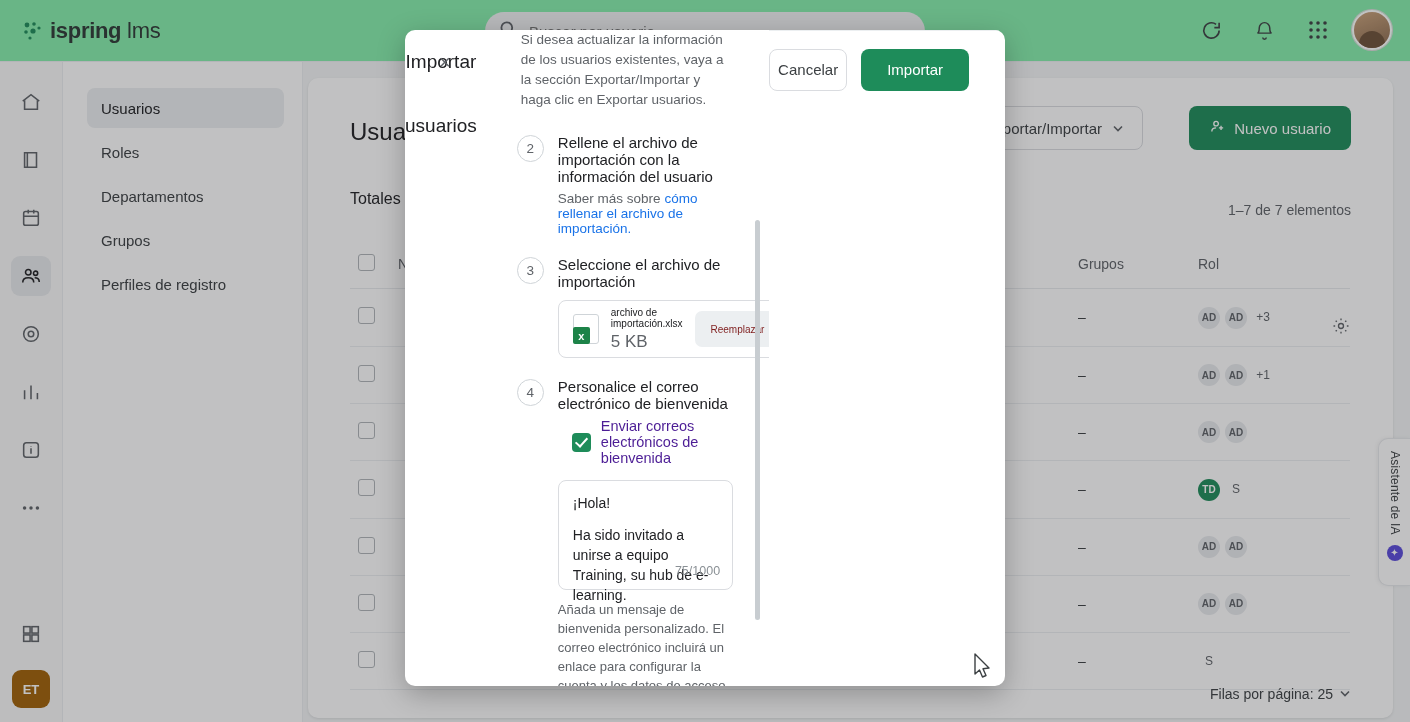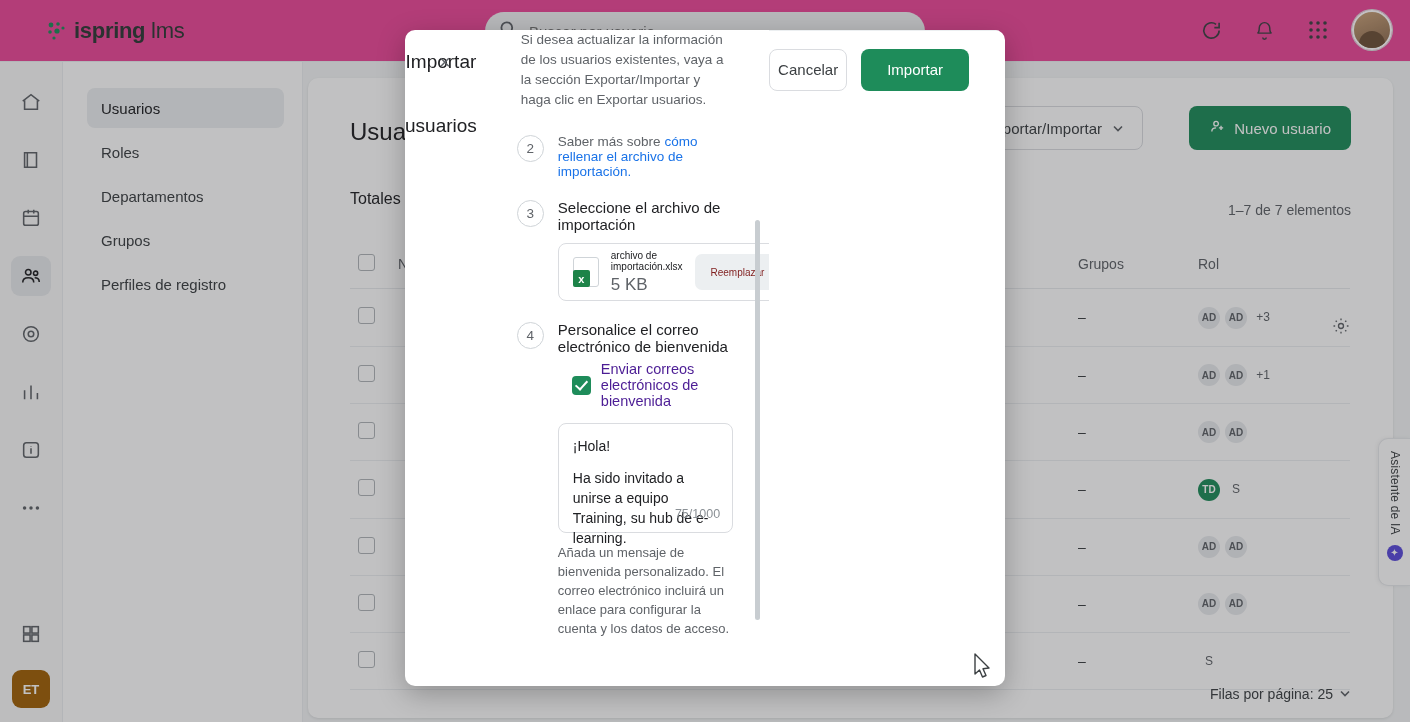--- a/index.html
+++ b/index.html
@@ -7,22 +7,22 @@
   body {
     width:1410px; height:722px; overflow:hidden;
     font-family:"Liberation Sans", sans-serif;
     background:#ffffff; color:#202124;
     position:relative;
   }
 
   
   .topbar {
     position:absolute; left:0; top:0; width:1410px; height:62px;
-    background:#ec4899; display:flex; align-items:center;
-    border-bottom:1px solid #eceff1; z-index:5;padding-left:24px;
+    background:#86efac; display:flex; align-items:center;
+    border-bottom:1px solid #eceff1; z-index:5;
   }
   .logo { display:flex; align-items:center; margin-left:22px; gap:6px; }
   .logo-mark { width:22px; height:22px; position:relative; }
   .logo-text { font-size:22px; font-weight:700; color:#2f3a36; letter-spacing:-0.3px;}
   .logo-text .lms { font-weight:400; color:#2f3a36; }
   .search {
     position:absolute; left:485px; top:12px; width:440px; height:38px;
     background:#f1f3f4; border-radius:20px; display:flex; align-items:center;
     padding:0 14px; gap:10px;
   }
@@ -455,20 +455,21 @@
   </div>
 
   <div class="modal-body">
     <div class="scrollbar"></div>
 
     <p class="pre-text">Si desea actualizar la información de los usuarios existentes, vaya a la sección Exportar/Importar y haga clic en Exportar usuarios.</p>
 
     <div class="step">
       <div class="step-num">2</div>
       <div class="step-body">
+        <div class="step-title">Rellene el archivo de importación con la información del usuario</div>
         <div class="step-sub">
           <span>Saber más sobre </span><a href="#">cómo rellenar el archivo de importación.</a>
         </div>
       </div>
     </div>
 
     <div class="step">
       <div class="step-num">3</div>
       <div class="step-body">
         <div class="step-title">Seleccione el archivo de importación</div>

